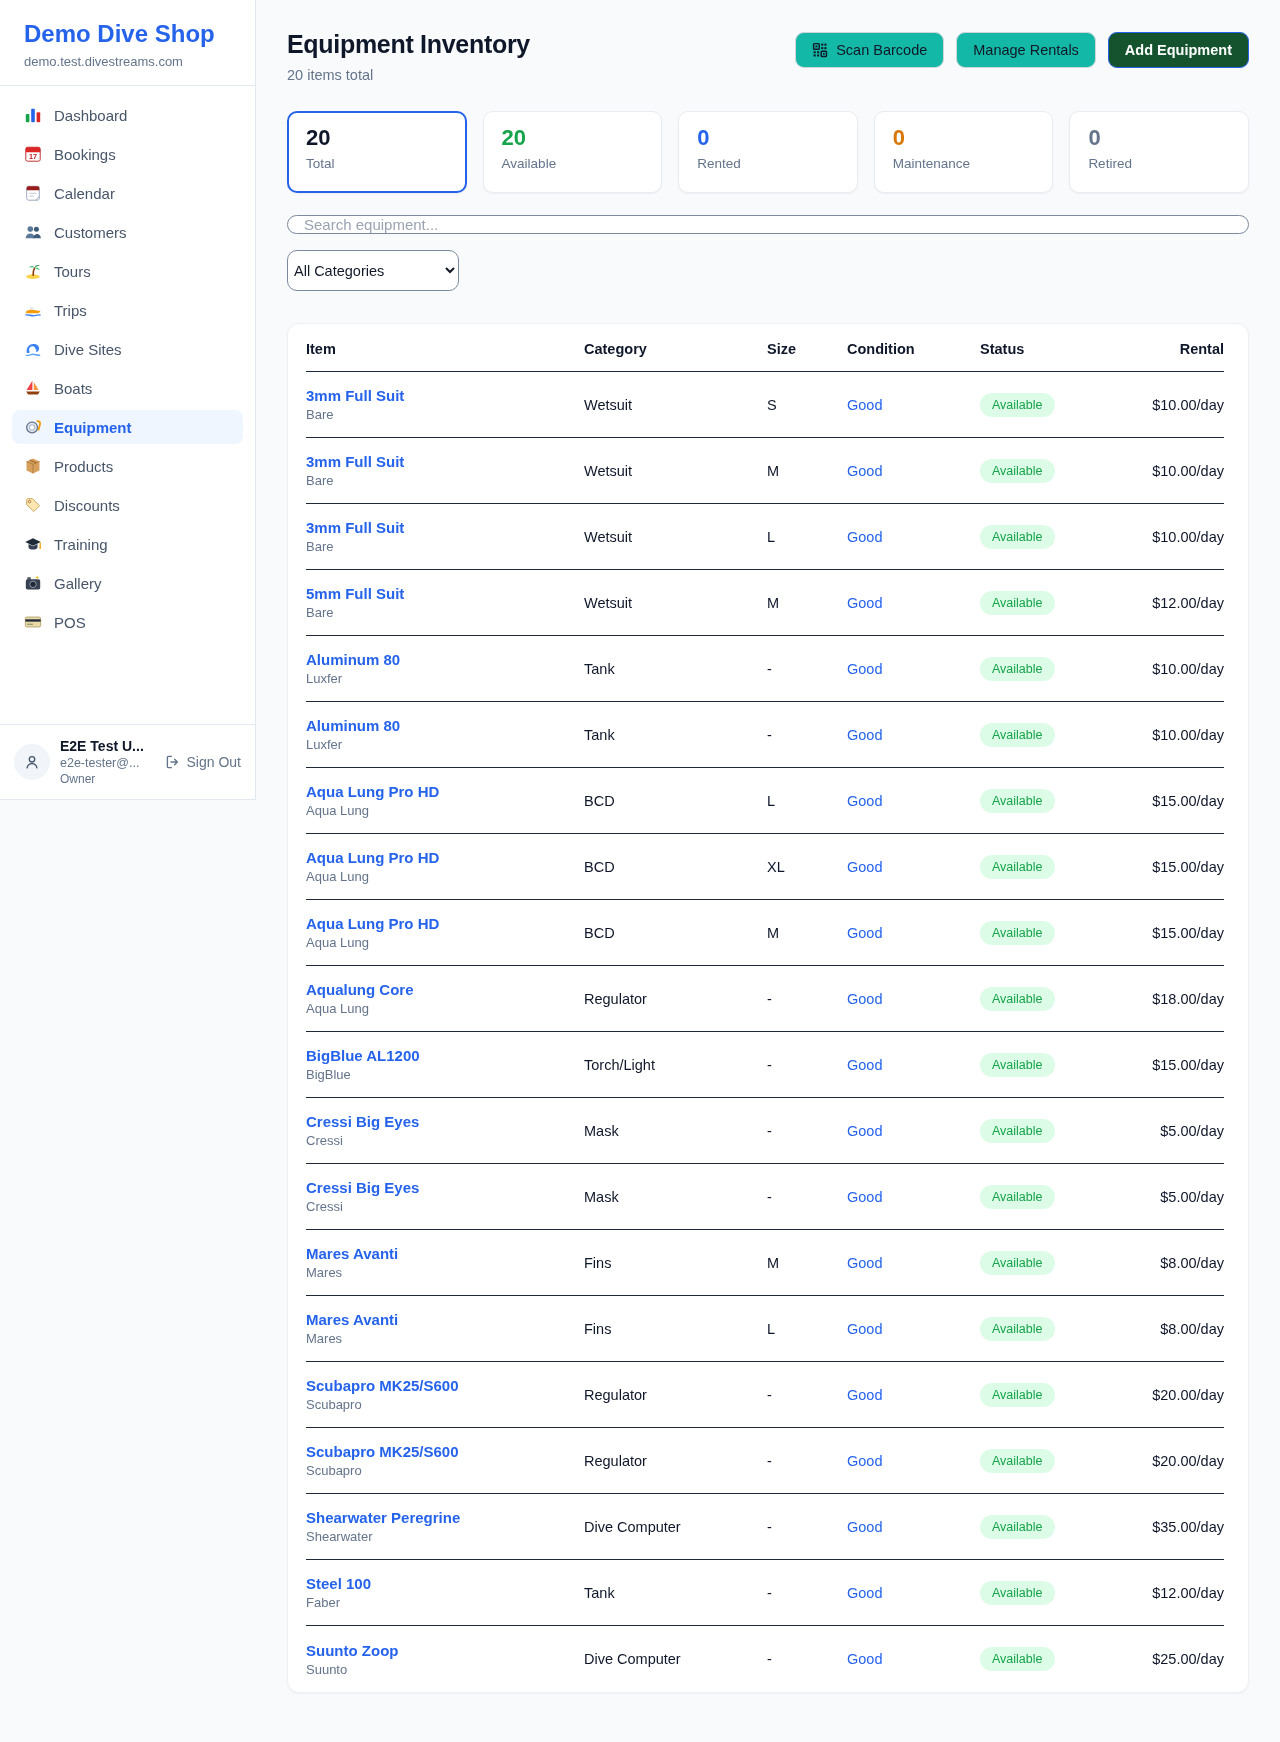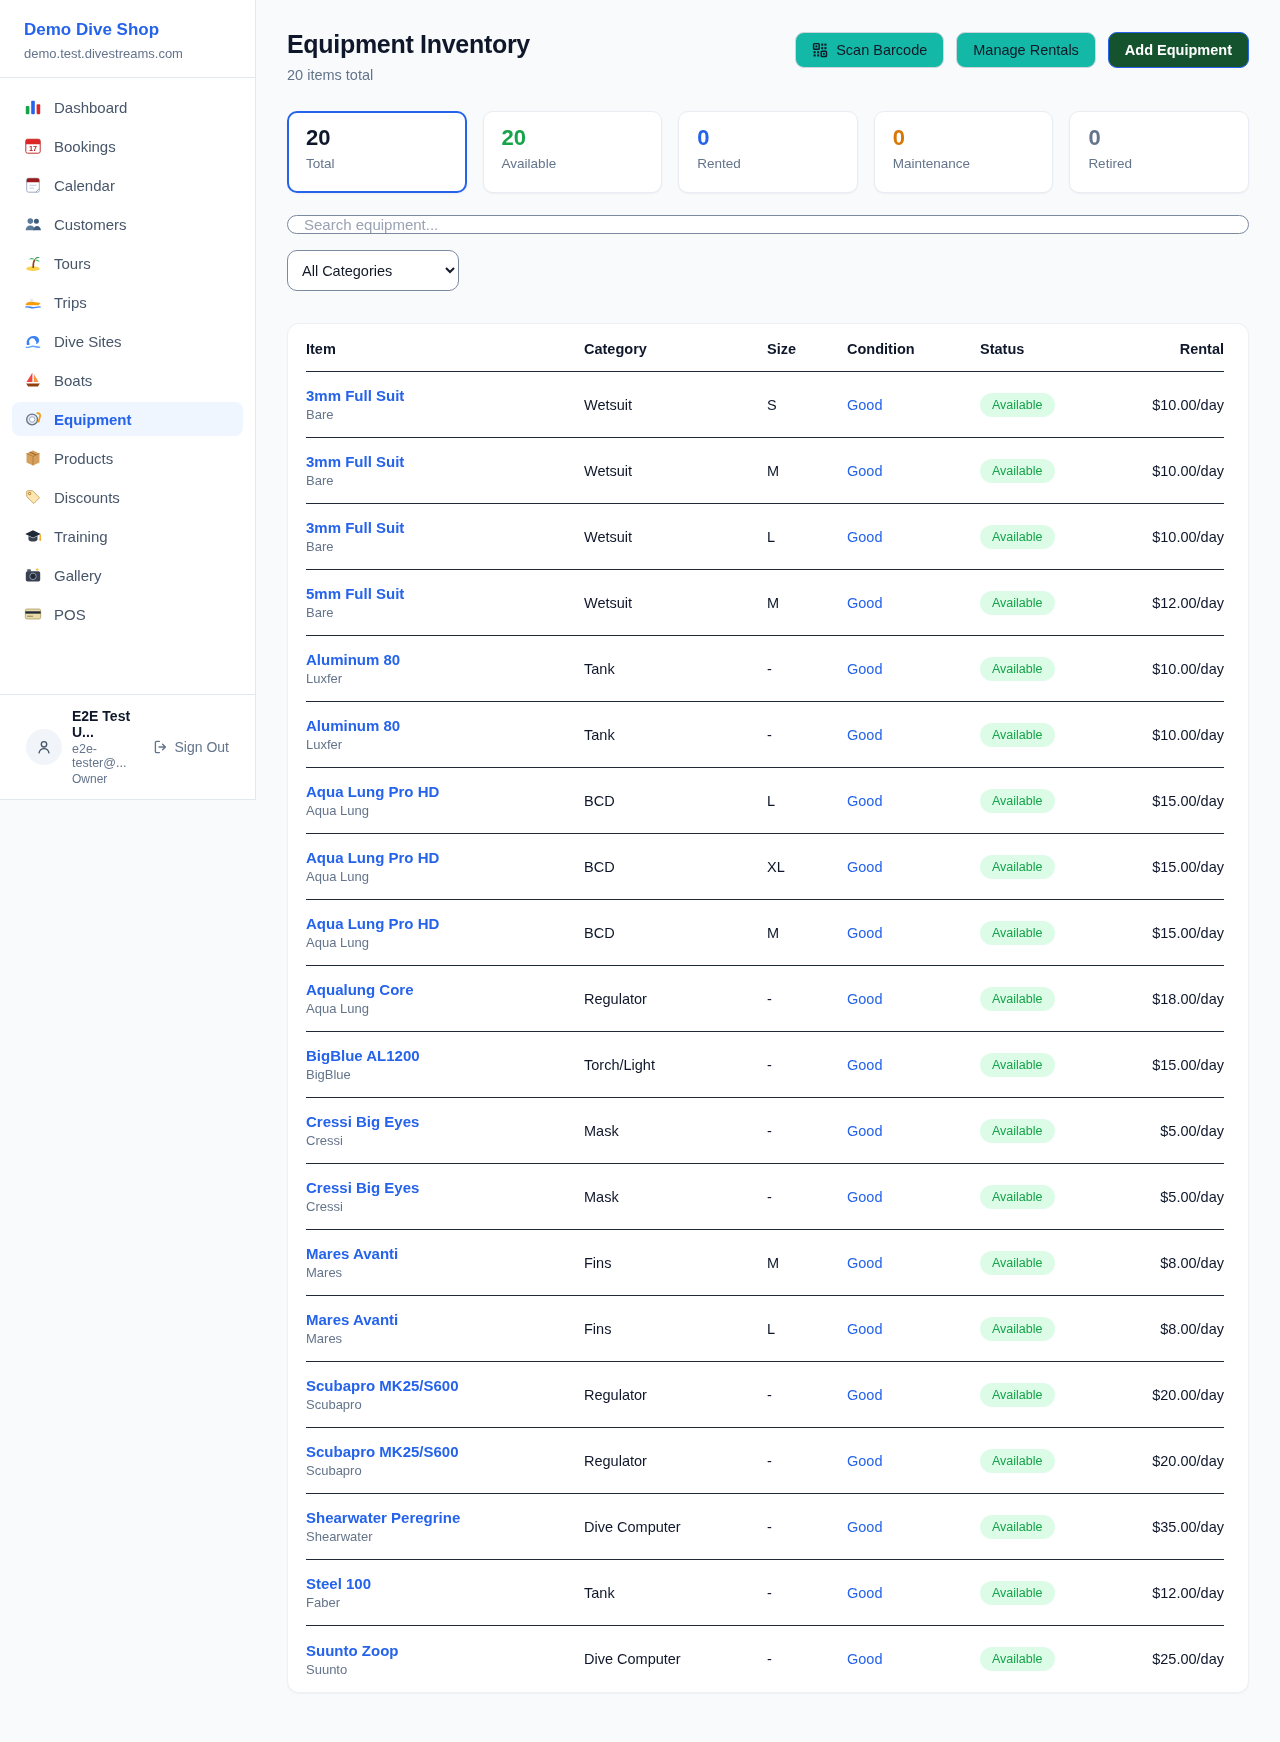--- a/index.html
+++ b/index.html
@@ -8,33 +8,33 @@
     width:1280px; height:1742px; position:relative; overflow:hidden;
     font-family:"Liberation Sans", sans-serif; color:#0f172a;
   }
   
   .sidebar {
     position:absolute; left:0; top:0; width:256px; height:800px;
     background:#fff; border-right:1px solid #e2e8f0; border-bottom:1px solid #e2e8f0;
     display:flex; flex-direction:column;
   }
   .brand { padding:20px 24px 16px; }
-  .brand-name { font-size:17px; font-weight:700; color:#2563eb; cursor:pointer; }
+  .brand-name { font-size:24px; font-weight:700; color:#2563eb; cursor:pointer; }
   .brand-domain { font-size:13px; color:#64748b; margin-top:6px; }
   .side-divider { border-top:1px solid #e2e8f0; }
   .nav { padding:12px 12px 4px; flex:1; }
   .side-item {
     display:flex; align-items:center; gap:12px;
     padding:8px 12px; margin-bottom:5px; border-radius:8px;
     font-size:15px; color:#475569; cursor:pointer;
   }
   .side-item.active { background:#eff6ff; color:#2563eb; font-weight:600; }
   .side-icon { width:18px; height:18px; display:inline-flex; flex:0 0 18px; }
   .side-icon svg { width:18px; height:18px; }
-  .side-footer { border-top:1px solid #e2e8f0; padding:13px 26px; display:flex; align-items:center; gap:10px; }
+  .side-footer { border-top:1px solid #e2e8f0; padding:13px 14px; display:flex; align-items:center; gap:10px; }
   .avatar { width:36px; height:36px; border-radius:50%; background:#f1f5f9; display:flex; align-items:center; justify-content:center; flex:0 0 36px; }
   .user-meta { flex:1; min-width:0; }
   .user-name { font-size:14px; font-weight:700; color:#0f172a; }
   .user-email { font-size:12.5px; color:#64748b; margin-top:2px; }
   .user-role { font-size:12px; color:#64748b; margin-top:2px; }
   .signout { display:flex; align-items:center; gap:6px; color:#64748b; font-size:14px; cursor:pointer; white-space:nowrap; }
   
   .main { margin-left:256px; padding:30px 31px 0; }
   .page-header { display:flex; justify-content:space-between; align-items:flex-start; }
   .page-title { font-size:25px; font-weight:700; color:#0f172a; letter-spacing:-0.3px; }
@@ -58,21 +58,21 @@
   .stat-label { font-size:13.5px; color:#64748b; margin-top:5px; }
   
   .filters { display:flex; gap:16px; margin-top:22px;flex-direction:column; }
   .search-input {
     flex:1; height:41px; border:1px solid #7c8aa0; border-radius:10px;
     padding:0 16px; font-size:15px; font-family:inherit; color:#0f172a; background:#fff;
   }
   .search-input::placeholder { color:#9aa3b2; }
   .category-select {
     width:172px; height:41px; border:1px solid #7c8aa0; border-radius:10px;
-    background:#fff; font-size:14.5px; font-family:inherit; color:#111827; padding:0 10px; cursor:pointer;
+    background:#fff; font-size:14.5px; font-family:inherit; color:#111827; padding:0 2px; cursor:pointer;
   }
   
   .table-card {
     margin-top:32px; background:#fff; border:1px solid #edf1f5; border-radius:12px;
     box-shadow:0 1px 2px rgba(15,23,42,.04); padding:0 24px 0 18px; overflow:hidden;
   }
   .tgrid { display:grid; grid-template-columns:278px 183px 80px 133px 155px 1fr; align-items:center; }
   .thead { padding:17px 0 14px; border-bottom:1.5px solid #1e293b; }
   .th { font-size:14.5px; font-weight:700; color:#0f172a; }
   .th:last-child { text-align:right; }

